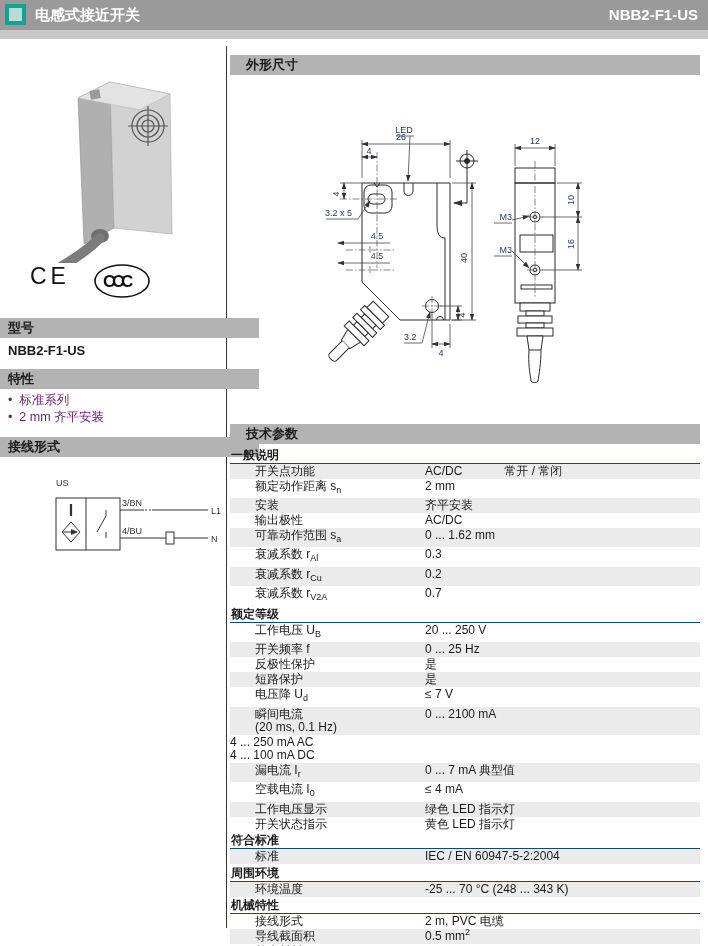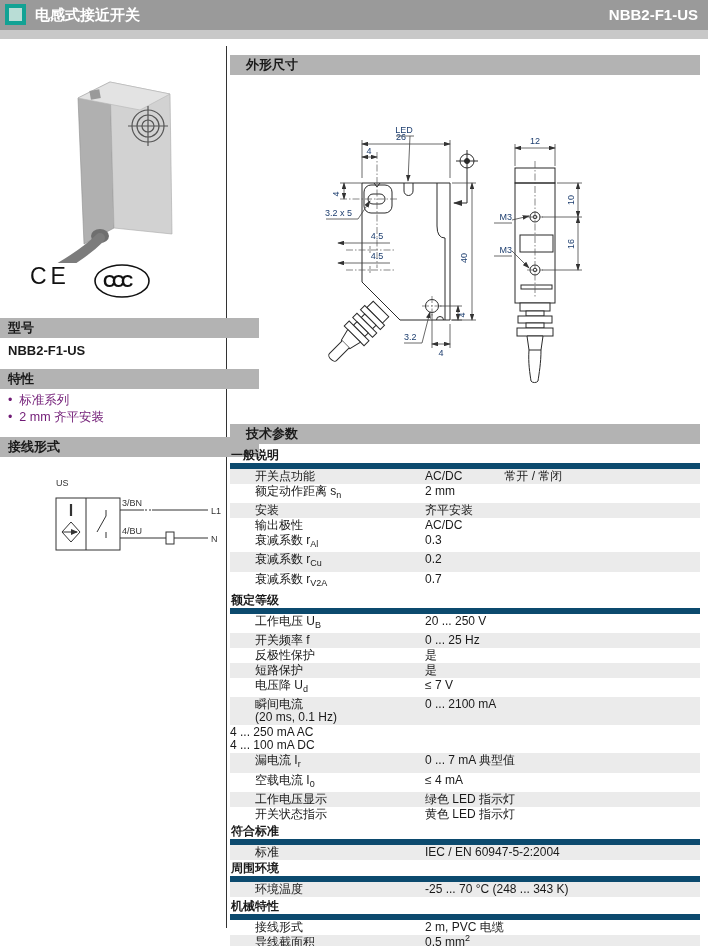--- a/index.html
+++ b/index.html
@@ -15,21 +15,21 @@
   
   .secbar{width:259px;height:20px;line-height:20px;background:#b3b3b3;font-weight:bold;font-size:13px;padding-left:8px;box-sizing:border-box;}
   .modelval{left:8px;top:343px;font-weight:bold;font-size:13px;}
   .feat{left:8px;font-size:12.5px;color:#701a75;line-height:17px;}
   .divider{left:226px;top:46px;width:1px;height:882px;background:#333;}
   .cemark{left:30px;top:263px;font-size:23px;letter-spacing:4px;color:#111;}
   
   .rbar{left:230px;width:470px;height:20px;line-height:20px;background:#b3b3b3;font-weight:bold;font-size:13px;padding-left:16px;box-sizing:border-box;}
   
   .spec{left:230px;top:446px;width:470px;border-bottom:1px solid #b5b5b5;}
-  .tgroup{font-weight:bold;font-size:12px;line-height:14px;padding:1.5px 0 1px 1px;border-bottom:6px solid #0c4a6e;}
+  .tgroup{font-weight:bold;font-size:12px;line-height:14px;padding:1.5px 0 1px 1px;border-bottom:1px solid #0c4a6e;}
   .trow{display:flex;align-items:flex-start;padding:1px 0;font-size:12px;line-height:13px;}
   .trow.shaded{background:#ebebeb;}
   .tlabel{width:195px;padding-left:25px;box-sizing:border-box;}
   .tvalue{flex:1;}
   .tlabel sub{font-size:9px;}
   .tvalue sup{font-size:9px;vertical-align:super;line-height:0;}
   .vextra{margin-left:42px;}
   svg text{font-family:"Liberation Sans","DejaVu Sans",sans-serif;}
   .dimtxt{fill:#1d3e6f;font-size:9px;}
   .wiretxt{fill:#333;font-size:9px;}
@@ -254,20 +254,24 @@
       <div class="tvalue"><span>2 mm</span></div>
     </div>
     <div class="trow shaded">
       <div class="tlabel"><span>安装</span></div>
       <div class="tvalue"><span>齐平安装</span></div>
     </div>
     <div class="trow">
       <div class="tlabel"><span>输出极性</span></div>
       <div class="tvalue"><span>AC/DC</span></div>
     </div>
+    <div class="trow shaded">
+      <div class="tlabel"><span>可靠动作范围 s</span><sub>a</sub></div>
+      <div class="tvalue"><span>0 ... 1.62 mm</span></div>
+    </div>
     <div class="trow">
       <div class="tlabel"><span>衰减系数 r</span><sub>Al</sub></div>
       <div class="tvalue"><span>0.3</span></div>
     </div>
     <div class="trow shaded">
       <div class="tlabel"><span>衰减系数 r</span><sub>Cu</sub></div>
       <div class="tvalue"><span>0.2</span></div>
     </div>
     <div class="trow">
       <div class="tlabel"><span>衰减系数 r</span><sub>V2A</sub></div>

